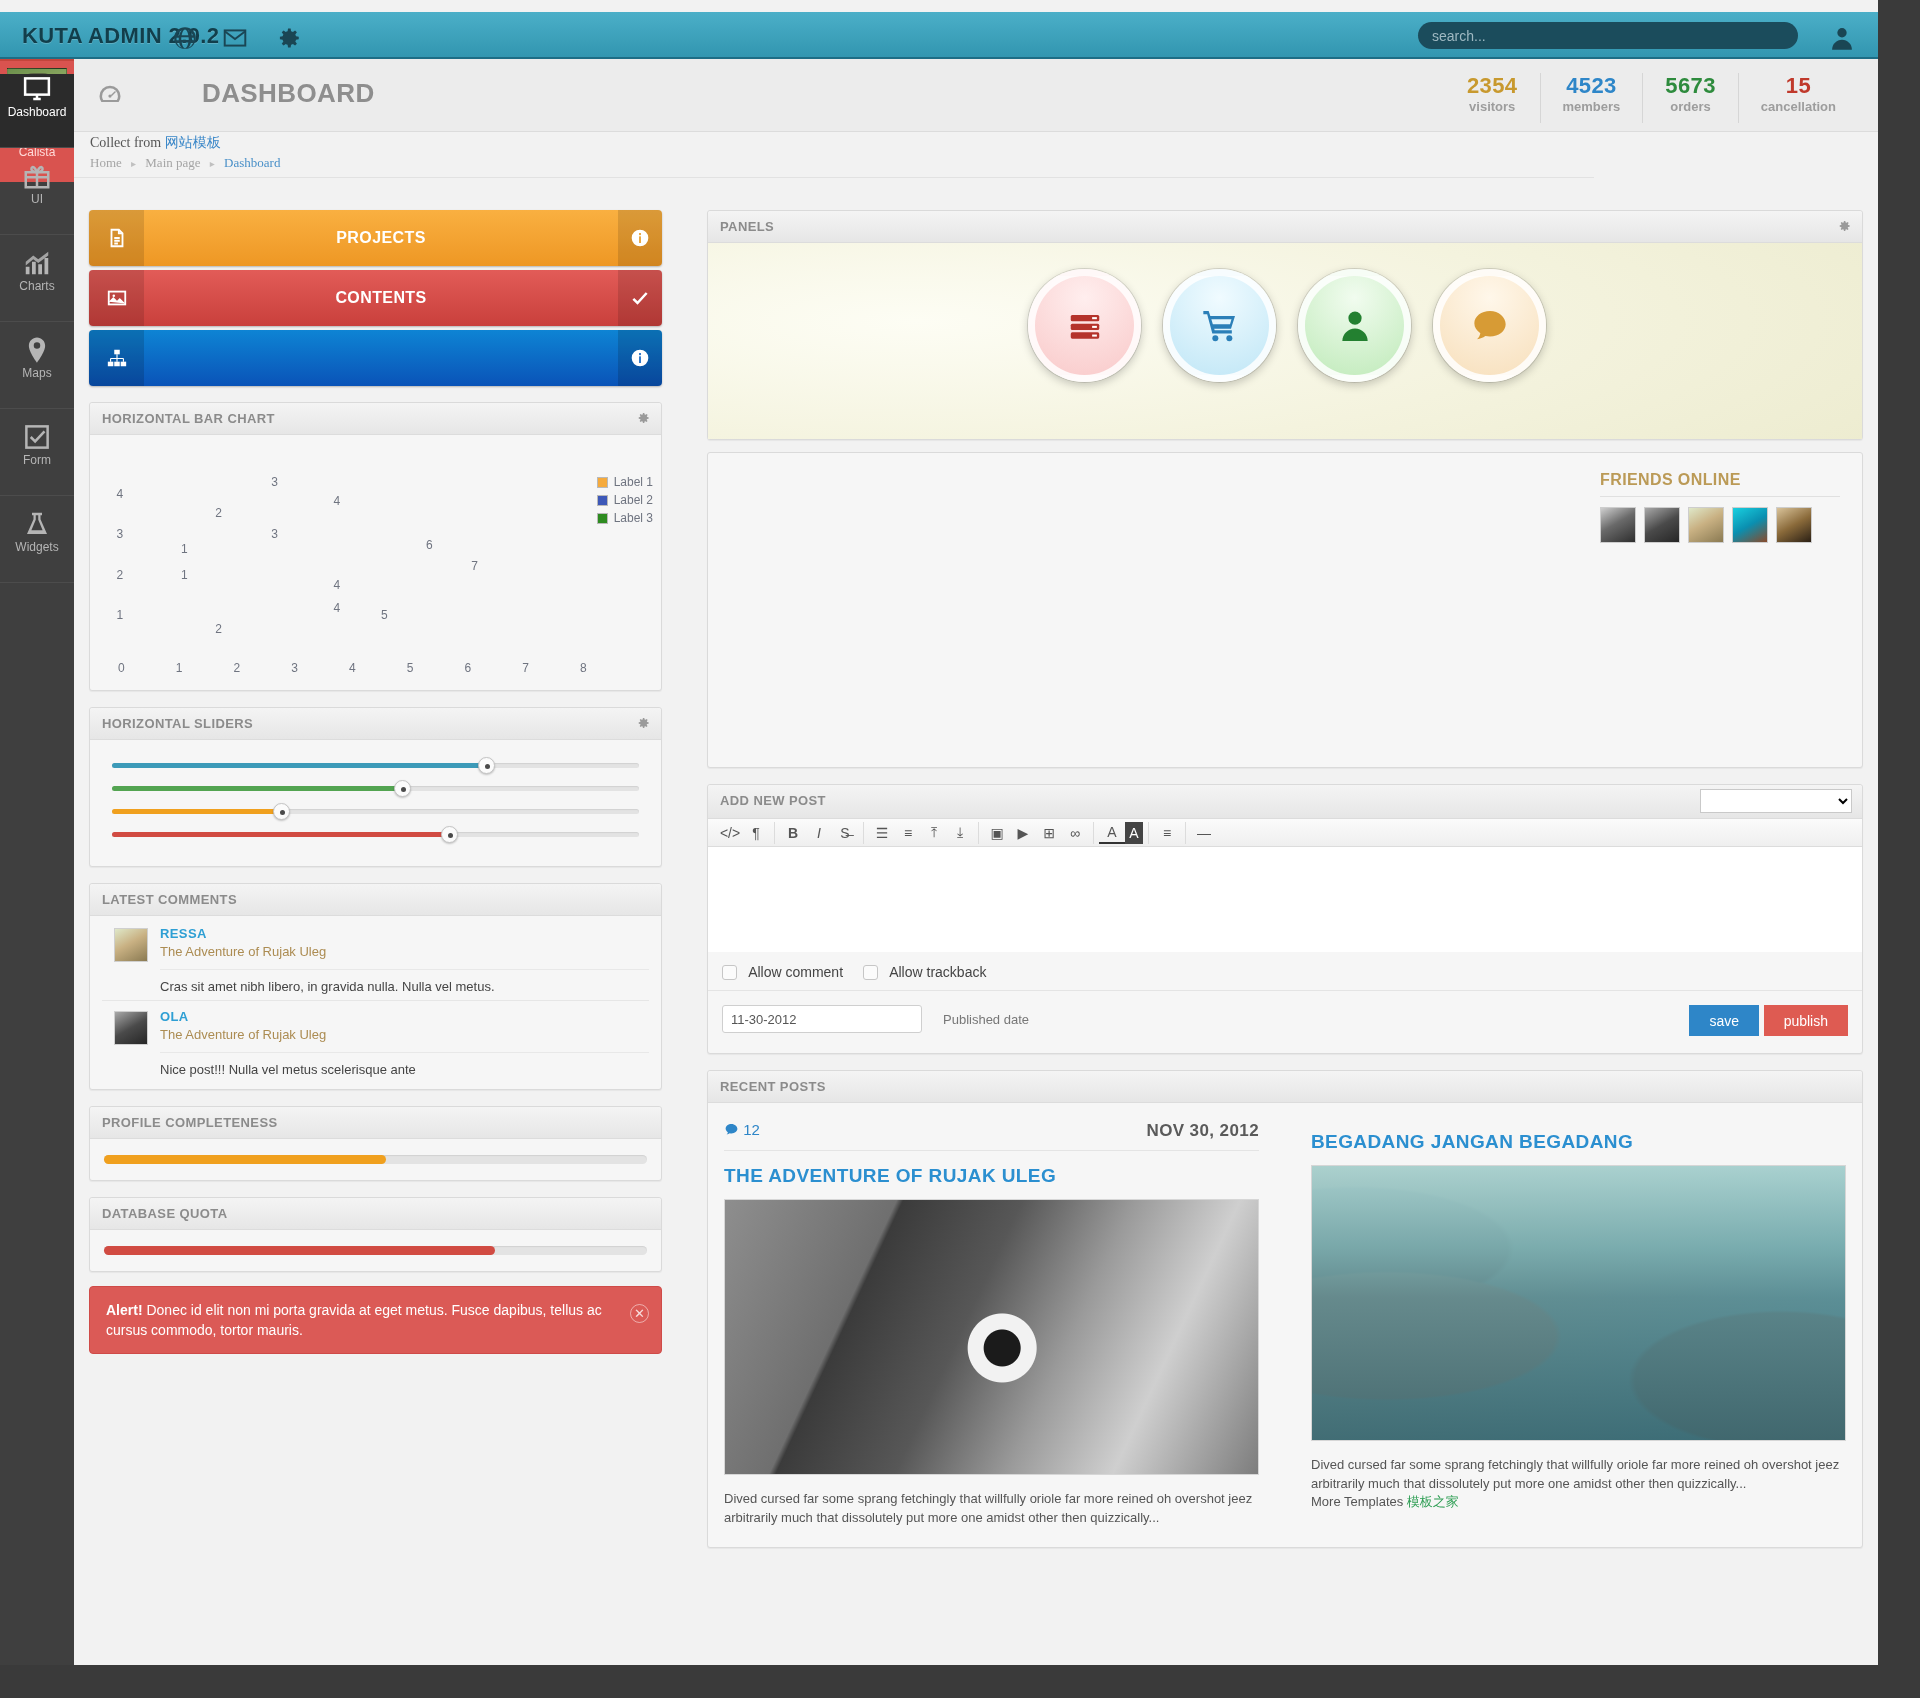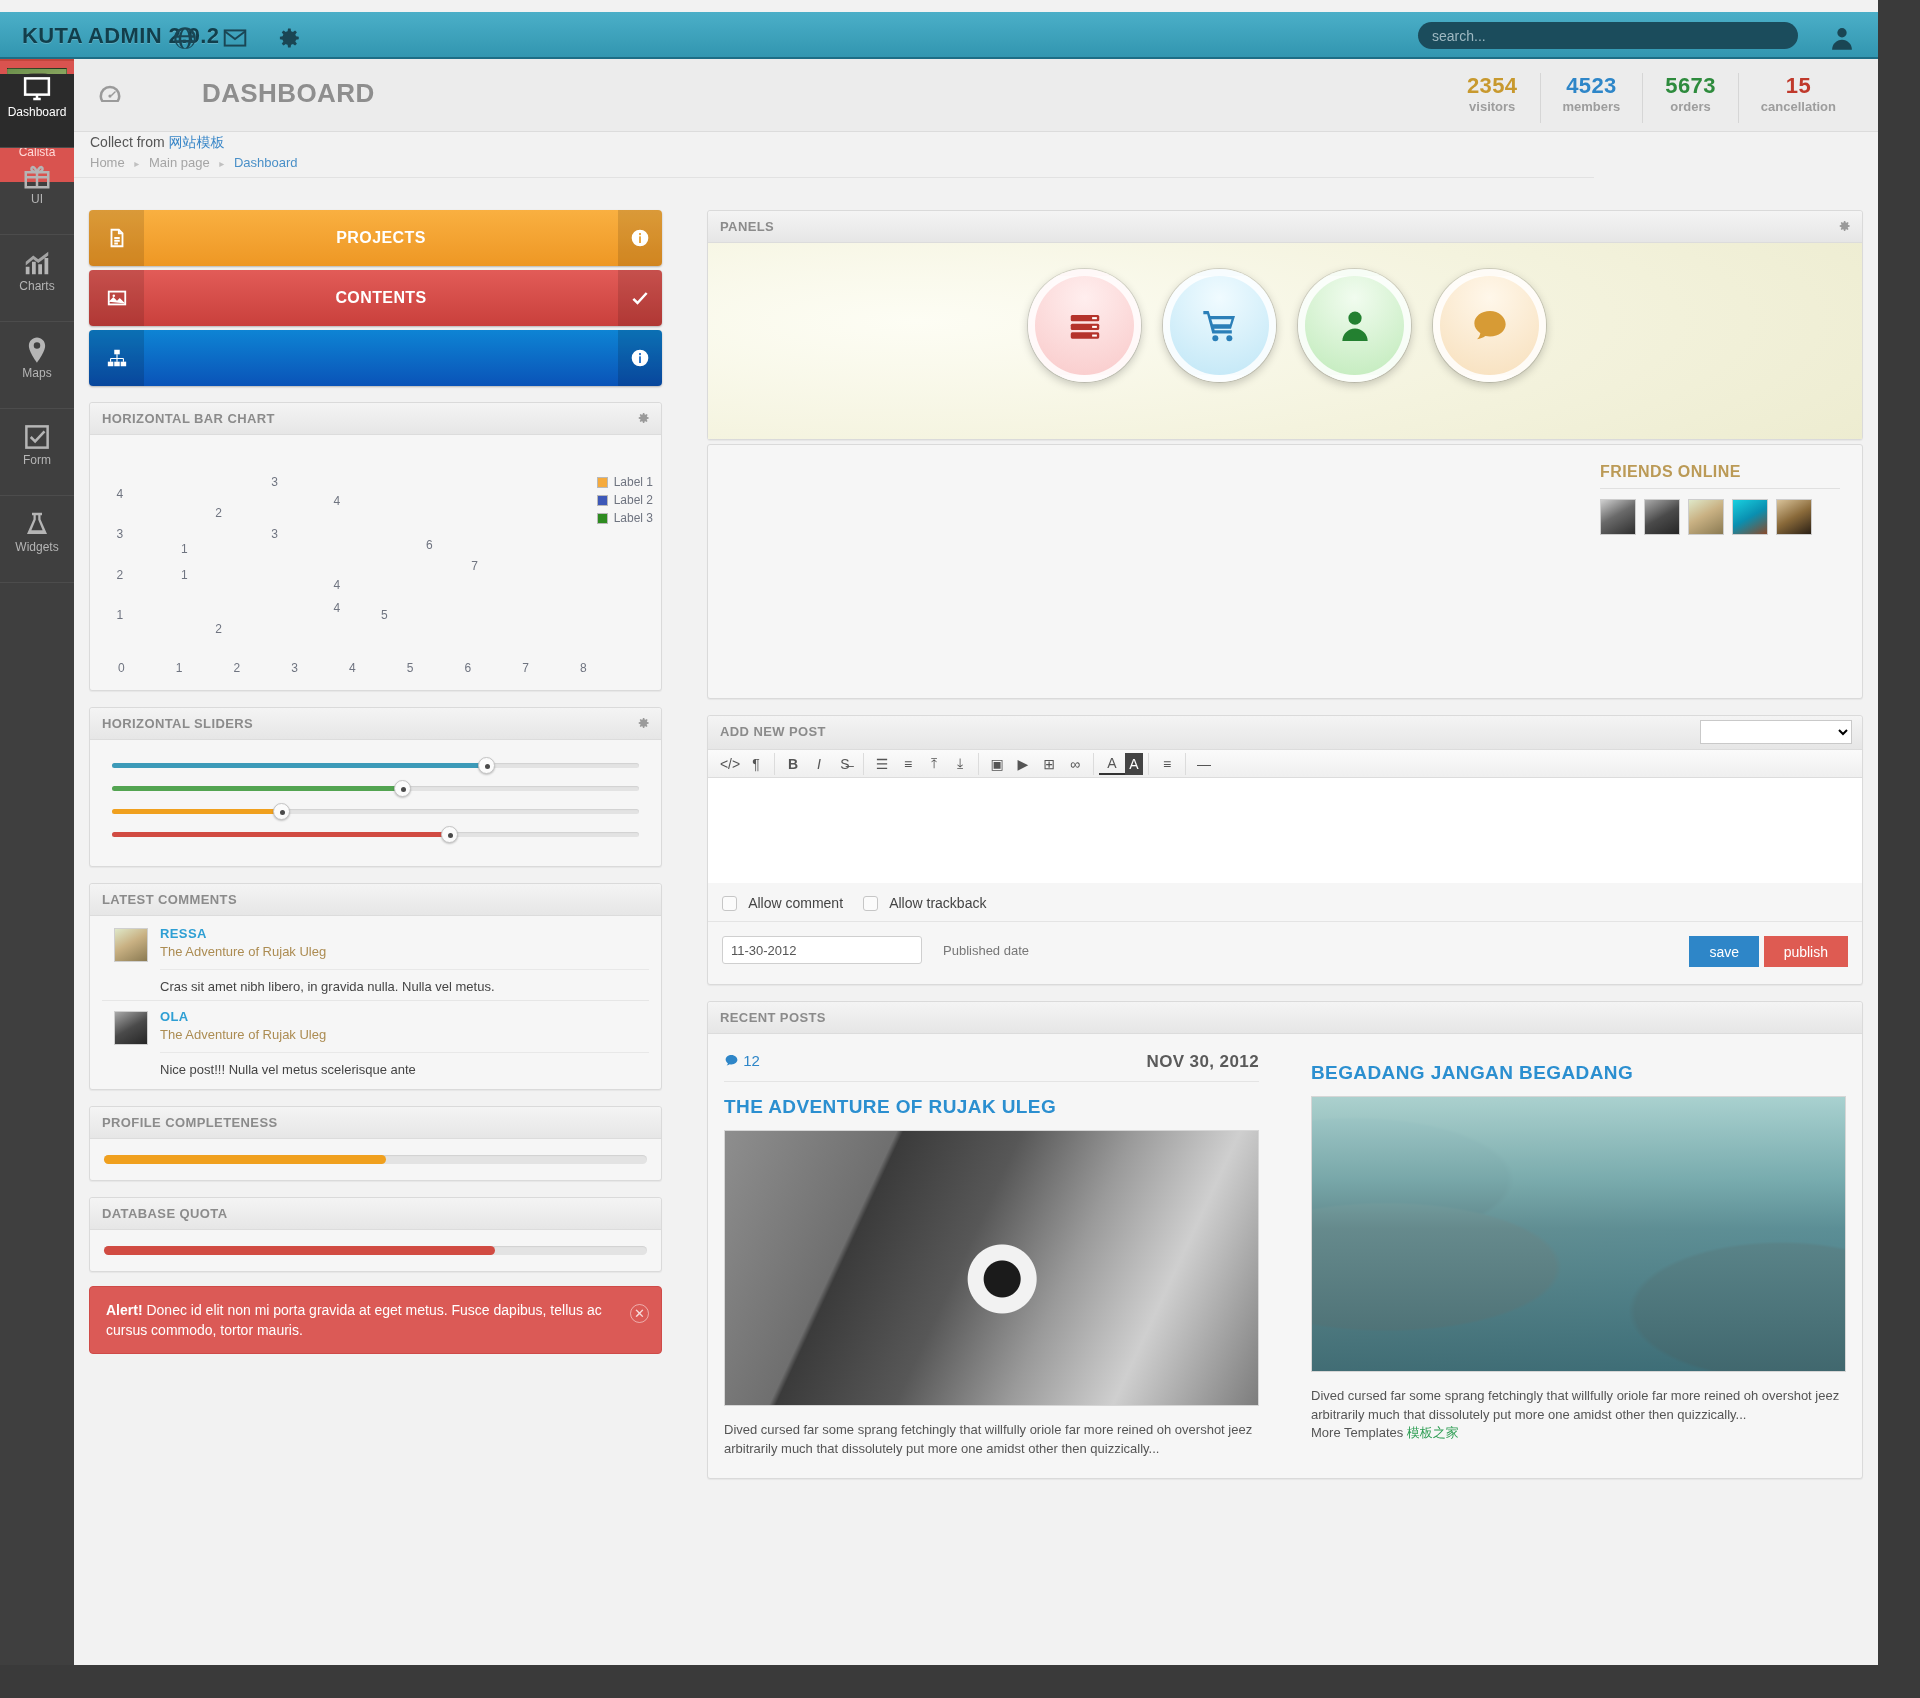--- a/index.html
+++ b/index.html
@@ -65,21 +65,21 @@
             background:#ececec; border-bottom:1px solid #dcdcdc; }
   #dash-ico { position:absolute; left:22px; top:22px; width:28px; height:28px; color:#9a9a9a; }
   #page-title { position:absolute; left:128px; top:19px; font-size:26px; color:#8e8e8e; }
   #stats { position:absolute; right:20px; top:14px; height:50px; display:flex; }
   .stat { padding:0 22px; text-align:center; border-left:1px solid #d6d6d6; }
   .stat:first-child { border-left:none; }
   .stat .num { font-size:22px; line-height:26px; }
   .stat .lbl { font-size:13px; color:#9d9d9d; line-height:16px;font-weight:bold; }
 
   #crumbwrap { position:absolute; left:74px; top:132px; width:1520px; height:46px;
-               background:#f2f2f2; border-bottom:1px solid #e2e2e2; }
+               background:#f2f2f2; border-bottom:1px solid #e2e2e2;font-family:Liberation Serif, serif; }
   #collect { position:absolute; left:16px; top:2px; font-size:14px; color:#555; }
   #collect a { color:#3a87c8; text-decoration:none; }
   #crumb { position:absolute; left:16px; top:23px; font-size:13px; color:#a5a5a5; }
   #crumb .sep { color:#c0c0c0; margin:0 6px; font-size:10px; }
   #crumb .cur { color:#4a90c8; }
 
   
   #colL { position:absolute; left:89px; top:210px; width:573px; }
   #colR { position:absolute; left:707px; top:210px; width:1156px; }
 
@@ -166,21 +166,21 @@
   .circ { width:113px; height:113px; border-radius:50%;
           border:7px solid rgba(255,255,255,.85);
           display:flex; align-items:center; justify-content:center;
           box-shadow:0 0 0 1px rgba(0,0,0,.12), 0 3px 10px rgba(0,0,0,.22);
           cursor:pointer; }
   .c-red  { background:radial-gradient(circle at 50% 22%, #ffeeee, #f9c9c9); }
   .c-blue { background:radial-gradient(circle at 50% 22%, #f0fbff, #bfe6f6); }
   .c-grn  { background:radial-gradient(circle at 50% 22%, #f1fcef, #bfeab9); }
   .c-org  { background:radial-gradient(circle at 50% 22%, #fff7ea, #f7dfbb); }
 
-  #whitebox { margin-top:4px; height:255px; background:#f6f6f6;
+  #whitebox { margin-top:12px; height:316px; background:#f6f6f6;
               border:1px solid #dadada; border-radius:3px; position:relative;
               box-shadow:0 1px 1px rgba(0,0,0,.05); }
   #friends { position:absolute; right:22px; top:18px; width:240px; }
   #friends .ft { font-size:16px; color:#bb9a56; padding-bottom:7px;
                  border-bottom:1px solid #e0e0e0; }
   #friends .grid { margin-top:10px; display:flex; flex-wrap:wrap; gap:8px; }
   #friends .th { width:36px; height:36px; border:1px solid #cdcdcd; overflow:hidden; }
 
   
   #selwrap { position:absolute; right:10px; top:4px; width:152px; height:24px; }

